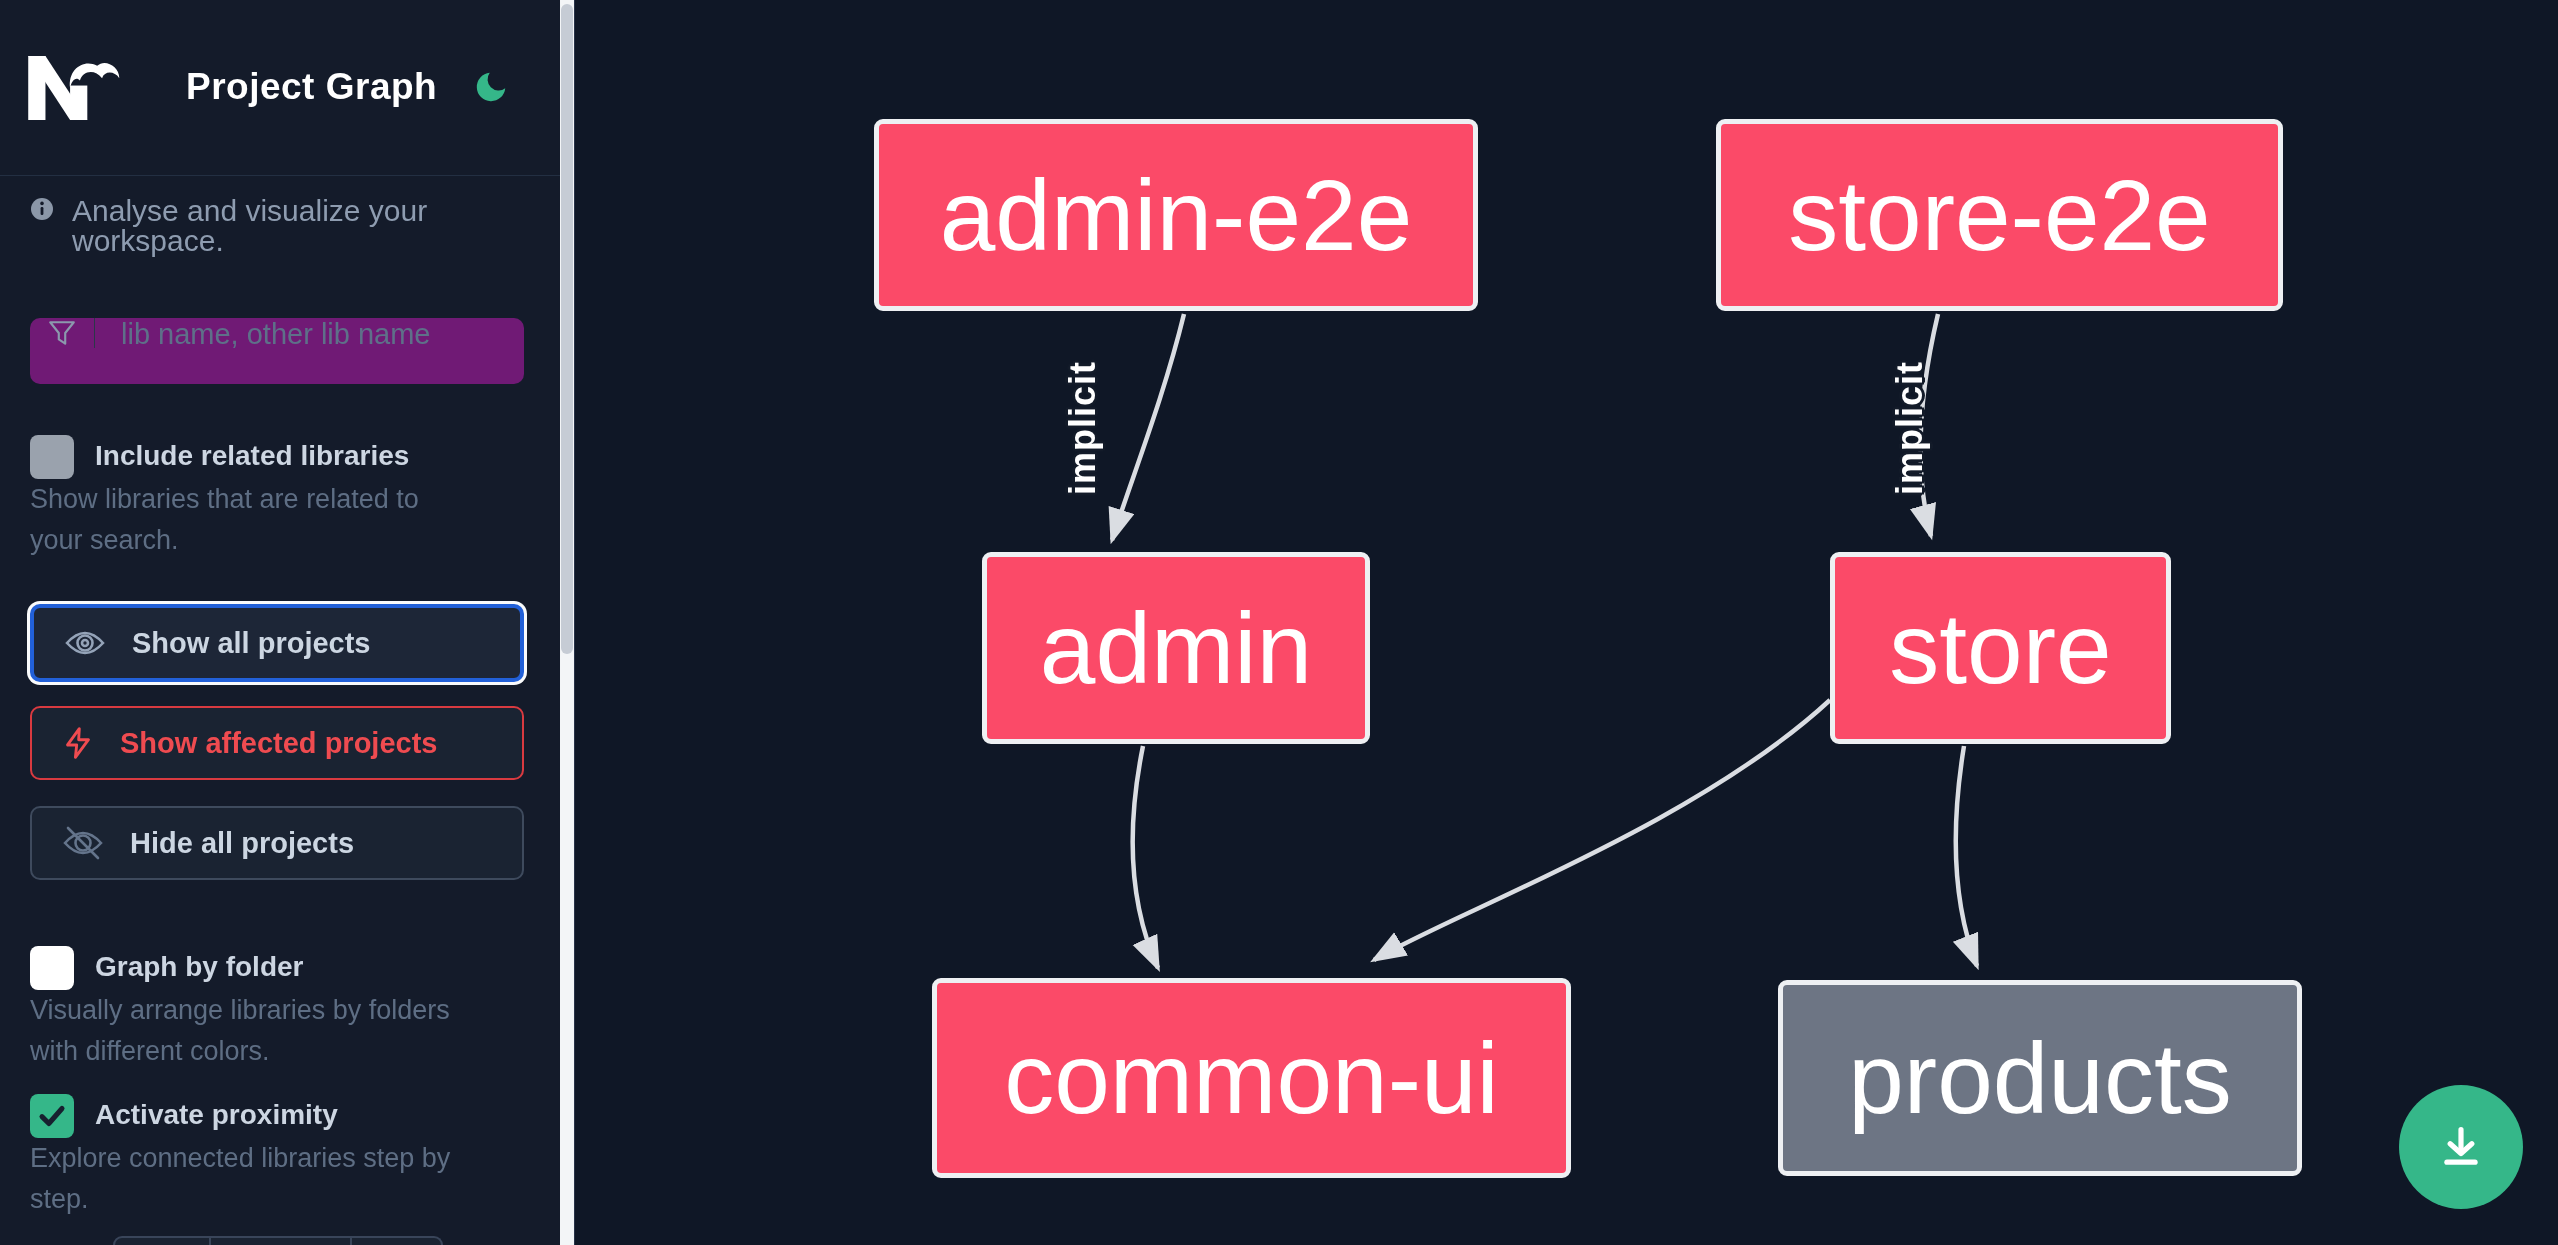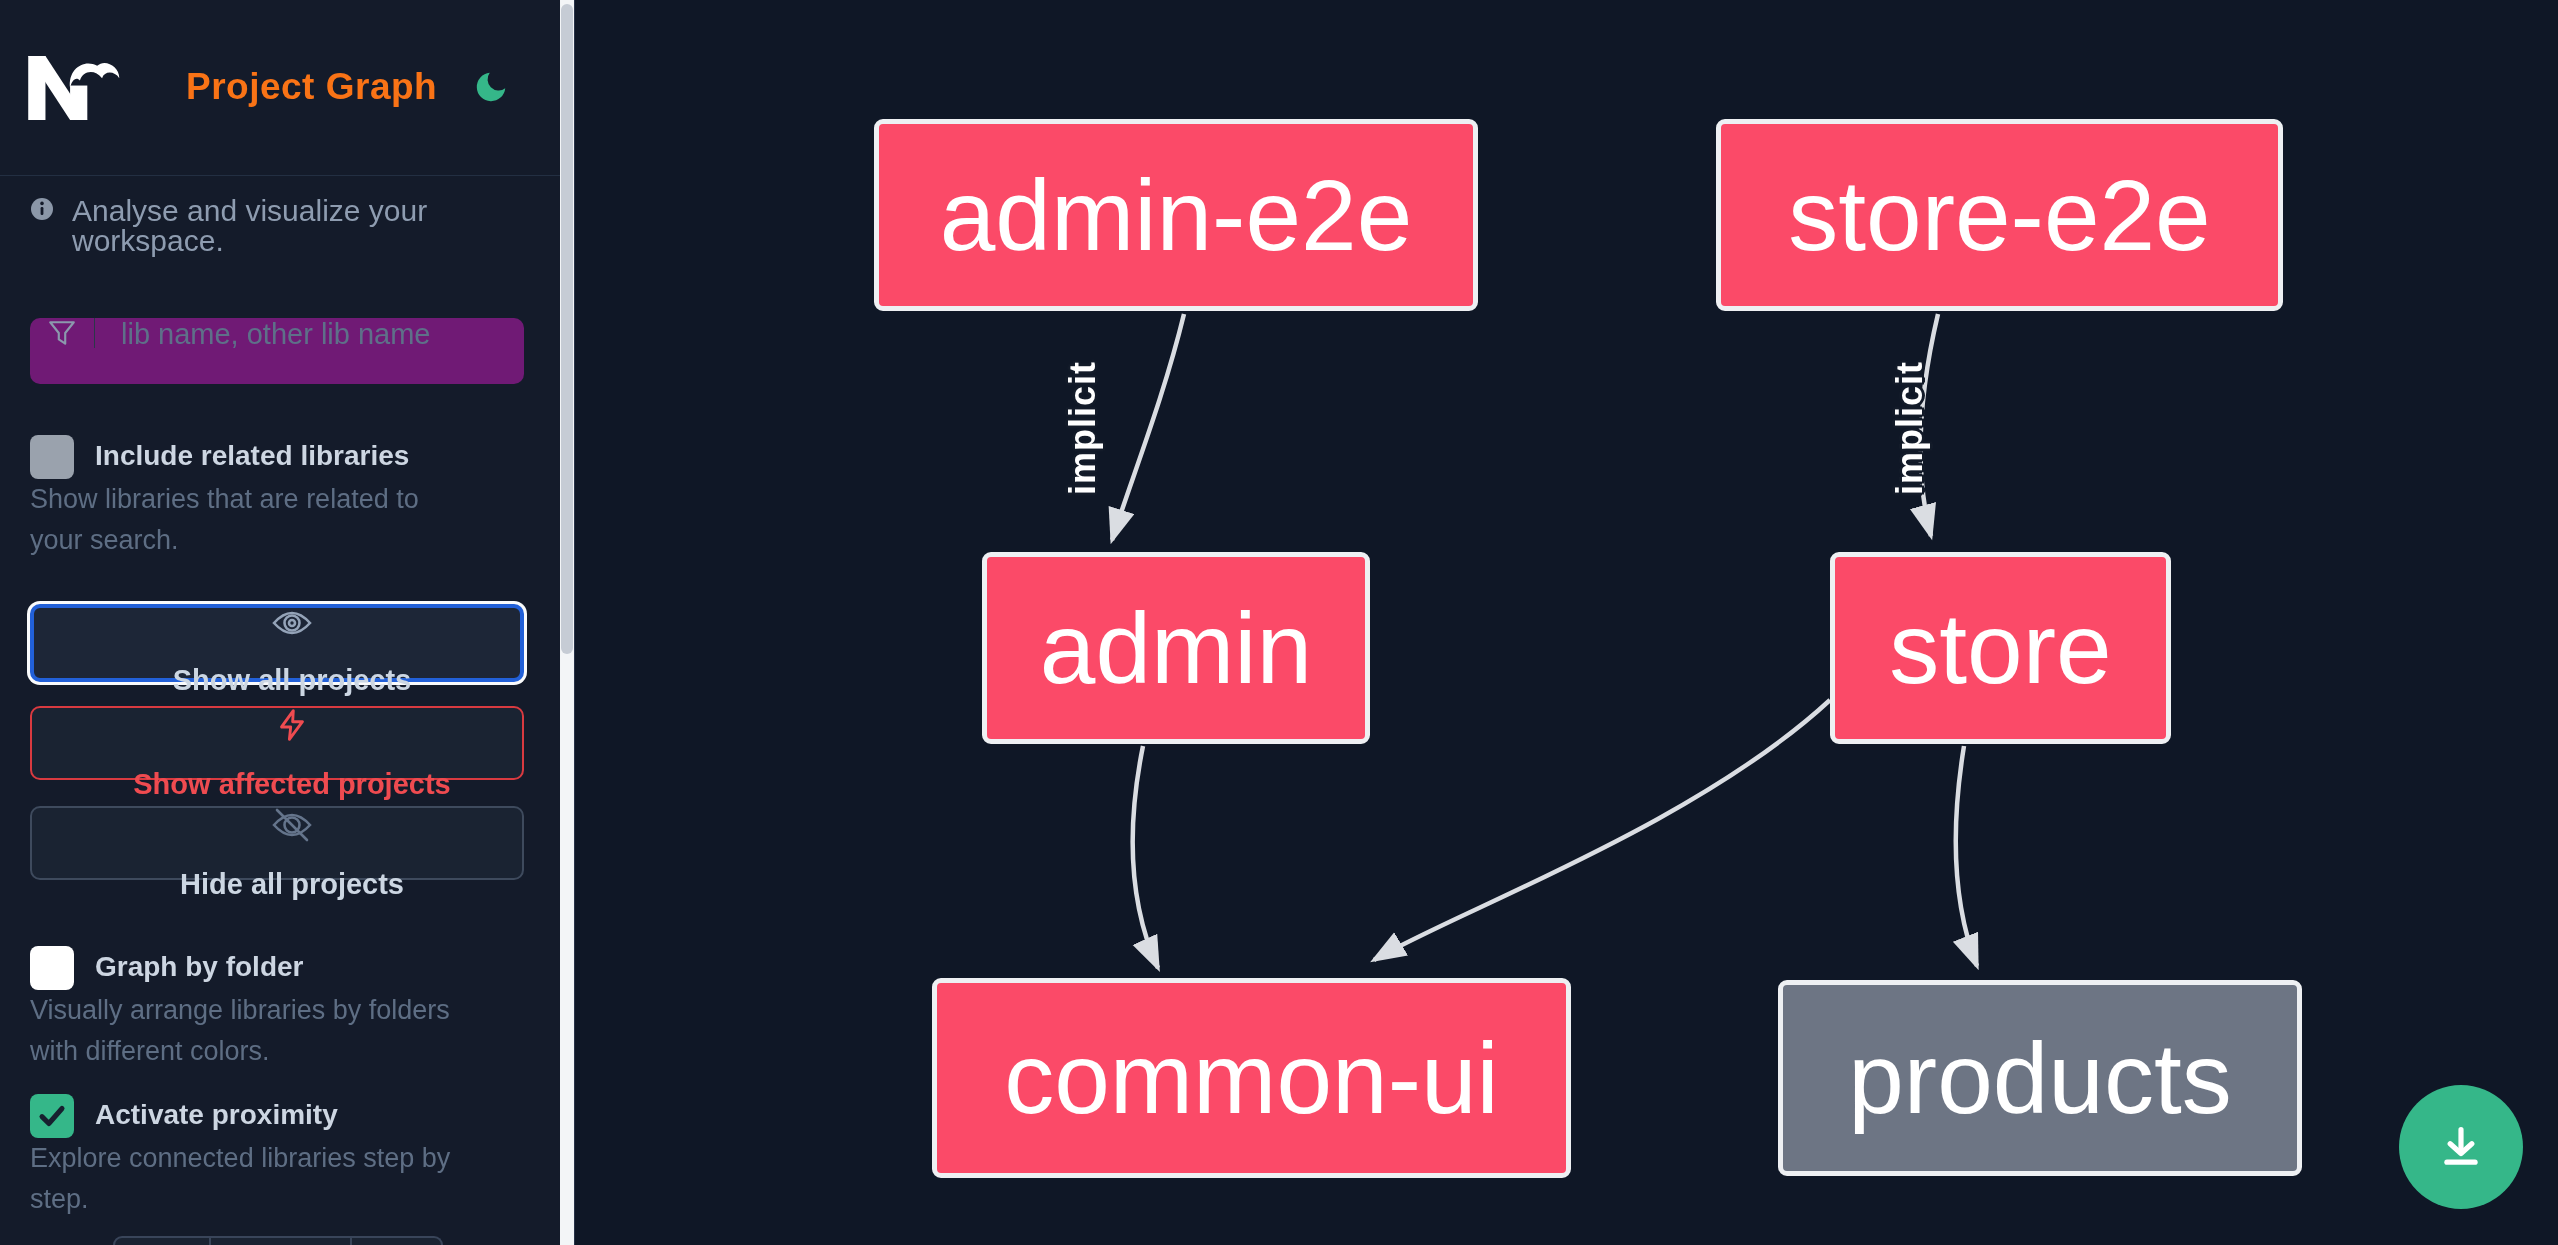--- a/index.html
+++ b/index.html
@@ -7,21 +7,21 @@
   body{
     width:2558px;height:1245px;overflow:hidden;position:relative;
     background:#0f1726;
     font-family:"Liberation Sans","DejaVu Sans",sans-serif;
     -webkit-font-smoothing:antialiased;
   }
   
   #sidebar{position:absolute;left:0;top:0;width:560px;height:1245px;background:#141b2a;}
   .sb-header{position:absolute;left:0;top:0;width:560px;height:176px;border-bottom:1px solid #232f42;box-sizing:border-box;}
   .logo{position:absolute;left:28px;top:56px;width:94px;height:64px;}
-  .app-title{position:absolute;left:186px;top:66px;font-size:37px;font-weight:700;color:#f97316;letter-spacing:.5px;}
+  .app-title{position:absolute;left:186px;top:66px;font-size:37px;font-weight:700;color:#ffffff;letter-spacing:.5px;}
   .moon{position:absolute;left:472px;top:68px;width:38px;height:38px;}
 
   .intro{position:absolute;left:30px;top:196px;width:500px;display:flex;gap:18px;align-items:flex-start;}
   .info-badge{flex:0 0 auto;margin-top:1px;}
   .intro-text{font-size:30px;line-height:30px;color:#8e9cb0;}
 
   .search{position:absolute;left:30px;top:318px;width:494px;height:66px;background:#701a75;border-radius:10px;display:flex;align-items:flex-start;}
   .funnel-box{flex:0 0 64px;display:flex;align-items:center;justify-content:center;border-right:1px solid #2b3749;}
   .search input{flex:1;background:transparent;border:none;outline:none;padding:0 20px 0 26px;font-size:29px;color:#cbd5e1;font-family:inherit;}
   .search input::placeholder{color:#5e7089;}
@@ -30,21 +30,21 @@
   .cb{position:absolute;left:0;top:2px;width:44px;height:44px;border-radius:8px;}
   .cb.gray{background:#9aa2ad;}
   .cb.white{background:#ffffff;}
   .cb.green{background:#35b789;display:flex;align-items:center;justify-content:center;}
   .opt .lab{margin-left:65px;font-size:28px;font-weight:700;color:#cdd6e2;line-height:46px;}
   .opt .desc{font-size:27px;font-weight:400;color:#5e6e84;line-height:41px;width:435px;}
   #opt-include{top:433px;}
   #opt-group{top:944px;}
   #opt-prox{top:1092px;}
 
-  .btn{position:absolute;left:30px;width:494px;height:74px;border-radius:10px;display:flex;align-items:center;gap:26px;padding-left:30px;box-sizing:border-box;background:#1a2332;font-size:29px;font-weight:700;color:#ccd6e2;cursor:pointer;flex-direction:column;}
+  .btn{position:absolute;left:30px;width:494px;height:74px;border-radius:10px;display:flex;align-items:center;gap:26px;padding-left:30px;box-sizing:border-box;background:#1a2332;font-size:29px;font-weight:700;color:#ccd6e2;cursor:pointer;}
   #btn-show-all{top:604px;height:78px;background:#1d2637;border:4px solid #2260d8;box-shadow:0 0 0 3px #fafbfc;}
   #btn-affected{top:706px;border:2px solid #d93a40;color:#ef4b50;}
   #btn-hide{top:806px;border:2px solid #3e4a5d;}
   .btn .ic{flex:0 0 auto;display:flex;}
 
   .sliver{position:absolute;left:113px;top:1236px;width:330px;height:9px;background:#1a2332;border:2px solid #39455a;border-bottom:none;border-radius:12px 12px 0 0;box-sizing:border-box;overflow:hidden;}
   .sliver .div1,.sliver .div2{position:absolute;top:0;bottom:0;width:2px;background:#39455a;}
   .sliver .div1{left:94px;} .sliver .div2{left:235px;}
 
   

